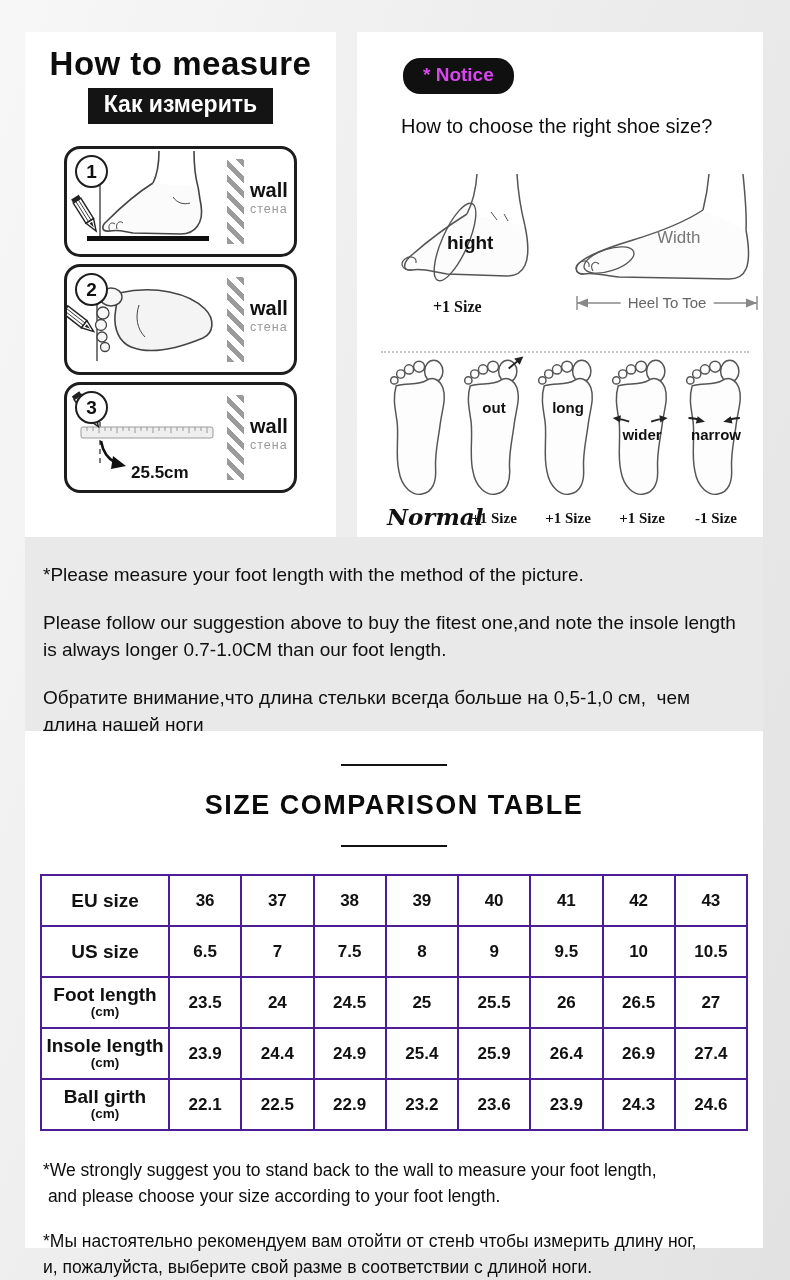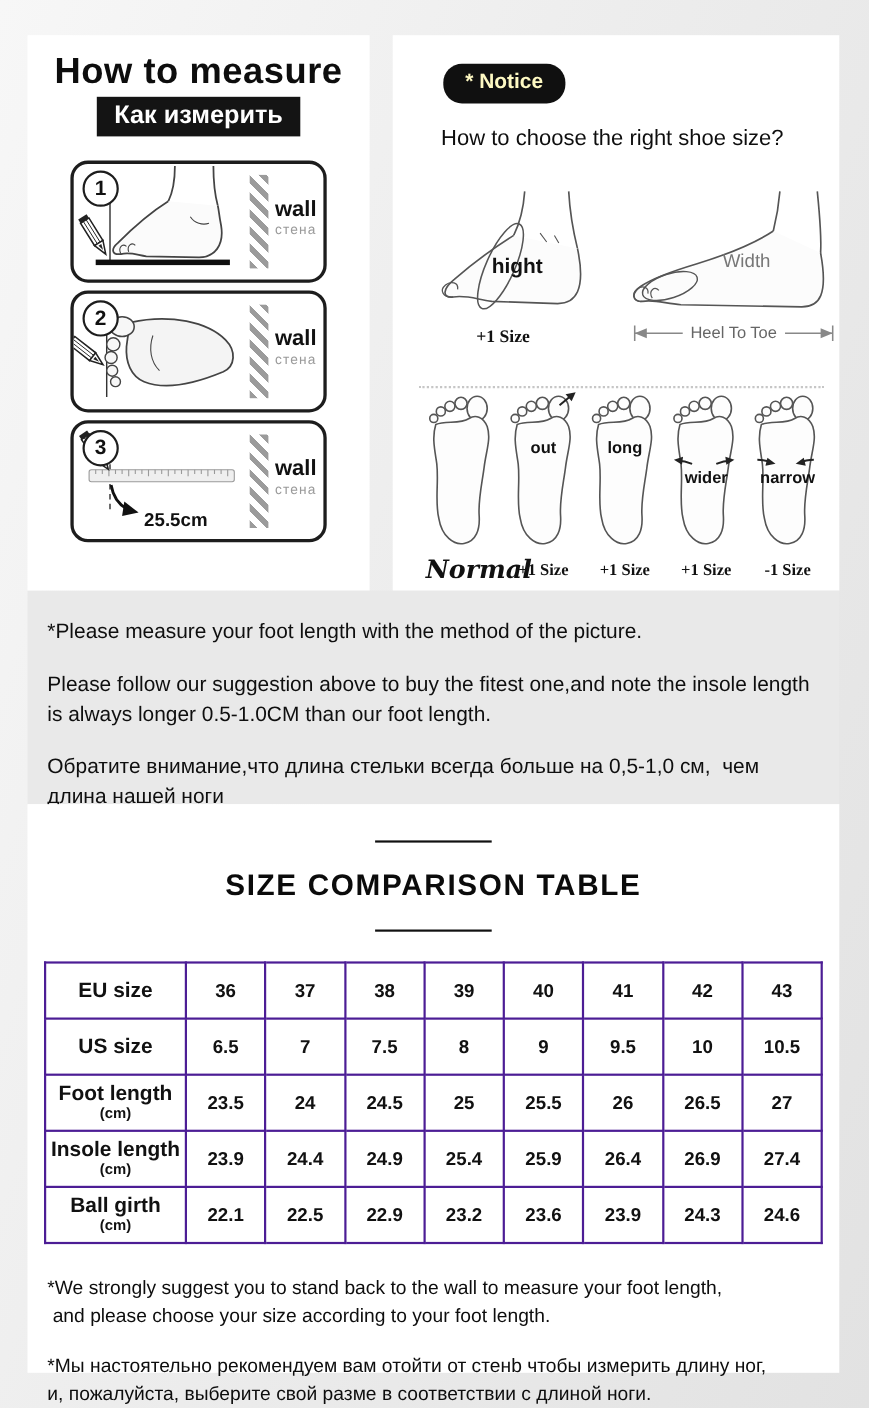--- a/index.html
+++ b/index.html
@@ -21,21 +21,21 @@
             display:flex;align-items:center;justify-content:center;font-size:19px;font-weight:600;background:#fff;z-index:2;}
   .step-art{position:absolute;left:0;top:0;}
   .wall-strip{position:absolute;top:10px;left:160px;width:17px;height:85px;
               background:repeating-linear-gradient(45deg,#9b9b9b 0 5px,#ffffff 5px 11px);}
   .wall-label{position:absolute;top:30px;left:183px;width:46px;line-height:1.15;}
   .wall-label b{display:block;font-size:20px;font-weight:700;color:#111;}
   .wall-label i{display:block;font-style:normal;color:#9a9a9a;font-size:12.5px;letter-spacing:1px;}
   .measure-val{position:absolute;left:64px;bottom:7px;font-size:17px;font-weight:700;}
 
   
-  .notice-badge{display:inline-block;margin:26px 0 0 46px;background:#101010;color:#fef9c3;
+  .notice-badge{display:inline-block;margin:26px 0 0 46px;background:#101010;color:#d946ef;
                 font-weight:700;font-size:19px;padding:6px 20px 8px;border-radius:17px;}
   .notice-heading{margin:21px 0 0 44px;font-size:20px;font-weight:400;color:#0e0e0e;}
   .sideviews{position:absolute;left:34px;top:140px;display:flex;gap:4px;}
   .sv{position:relative;margin:0;}
   .sv svg{display:block;}
   .sv-label{position:absolute;font-weight:700;font-size:19px;color:#111;}
   .sv1 .sv-label{left:56px;top:60px;}
   .sv2 .sv-label{left:90px;top:56px;color:#777;font-weight:400;font-size:17px;}
   .sv1 figcaption{margin:8px 0 0 42px;font-family:"Liberation Serif",serif;font-weight:700;font-size:16px;}
   .htt{position:relative;width:200px;height:18px;margin-top:10px;}
@@ -253,21 +253,21 @@
           <polygon points="44,72 52,66 54,74" fill="#222"></polygon>
         </svg>
         <span class="sole-label lbl-low">narrow</span>
         <figcaption>-1 Size</figcaption>
       </figure>
     </div>
   </section>
 
   <section class="gray-band">
     <p>*Please measure your foot length with the method of the picture.</p>
-    <p>Please follow our suggestion above to buy the fitest one,and note the insole length is always longer 0.5-1.0CM than our foot length.</p>
+    <p>Please follow our suggestion above to buy the fitest one,and note the insole length is always longer 0.7-1.0CM than our foot length.</p>
     <p>Обратите внимание,что длина стельки всегда больше на 0,5-1,0 см,  чем длина нашей ноги</p>
   </section>
 
   <section class="main-sheet">
     <div class="table-title">
       <span class="rule"></span>
       <h3>SIZE COMPARISON TABLE</h3>
       <span class="rule"></span>
     </div>
     <table class="size">

